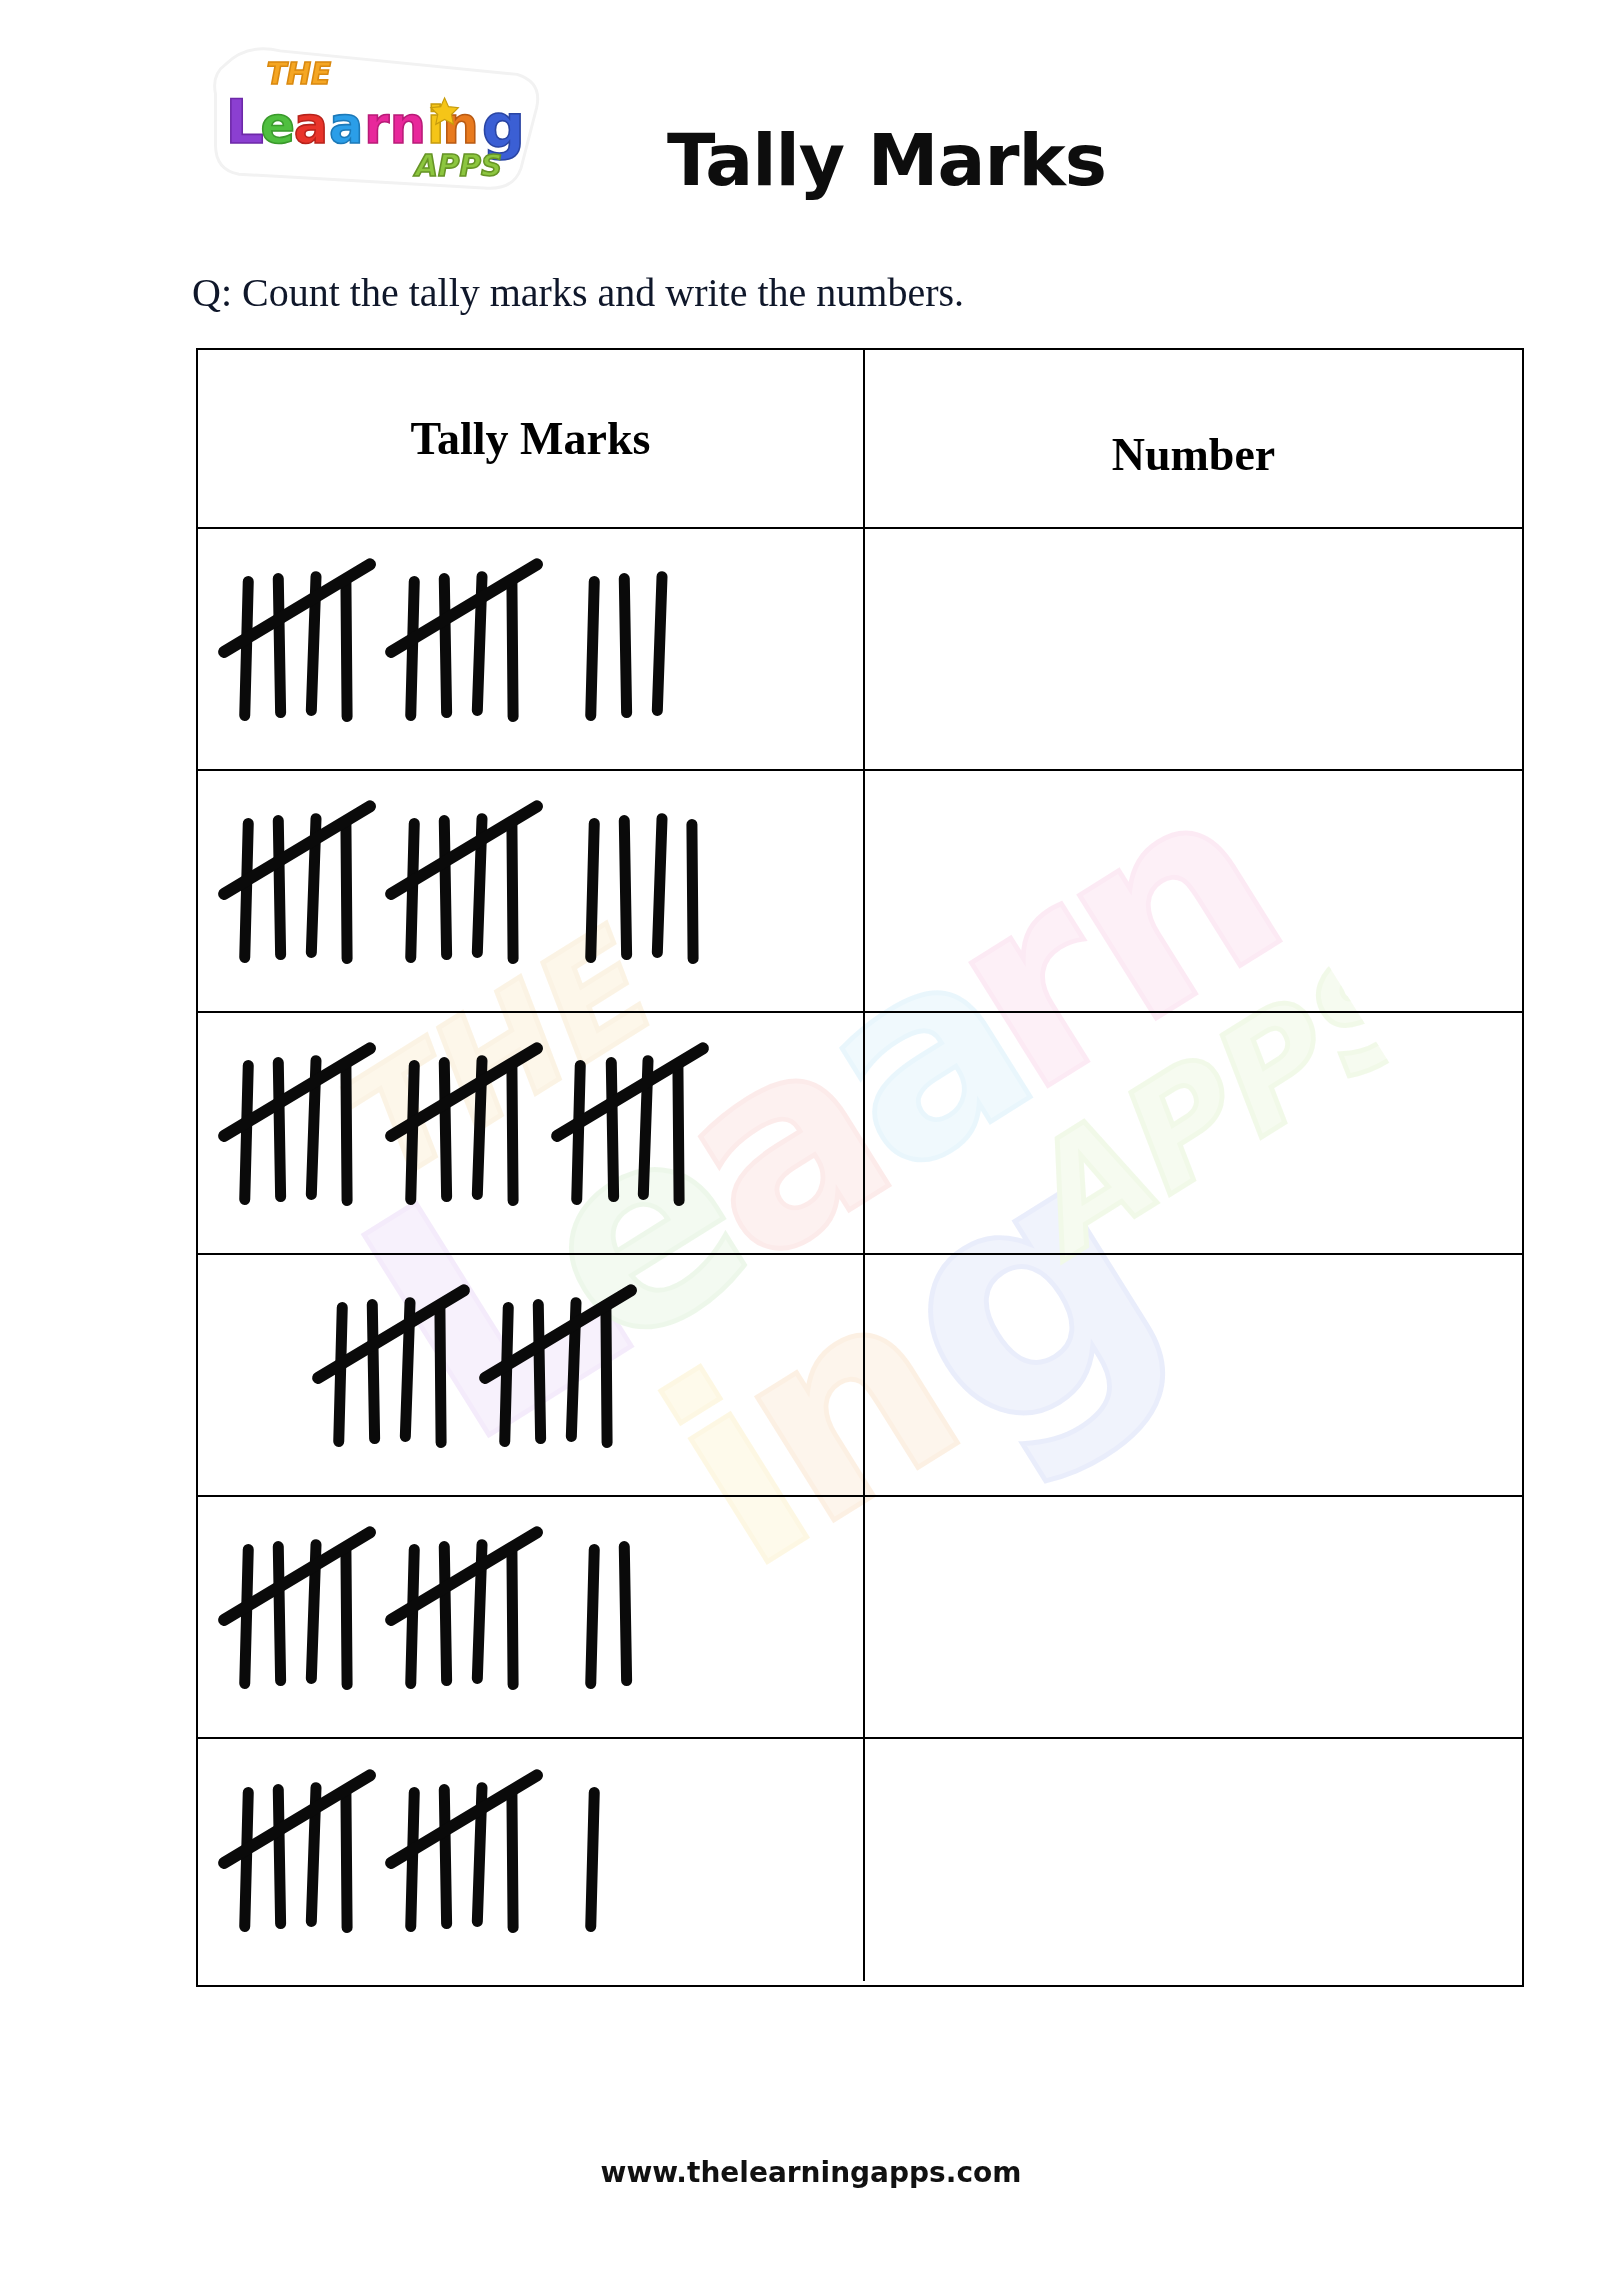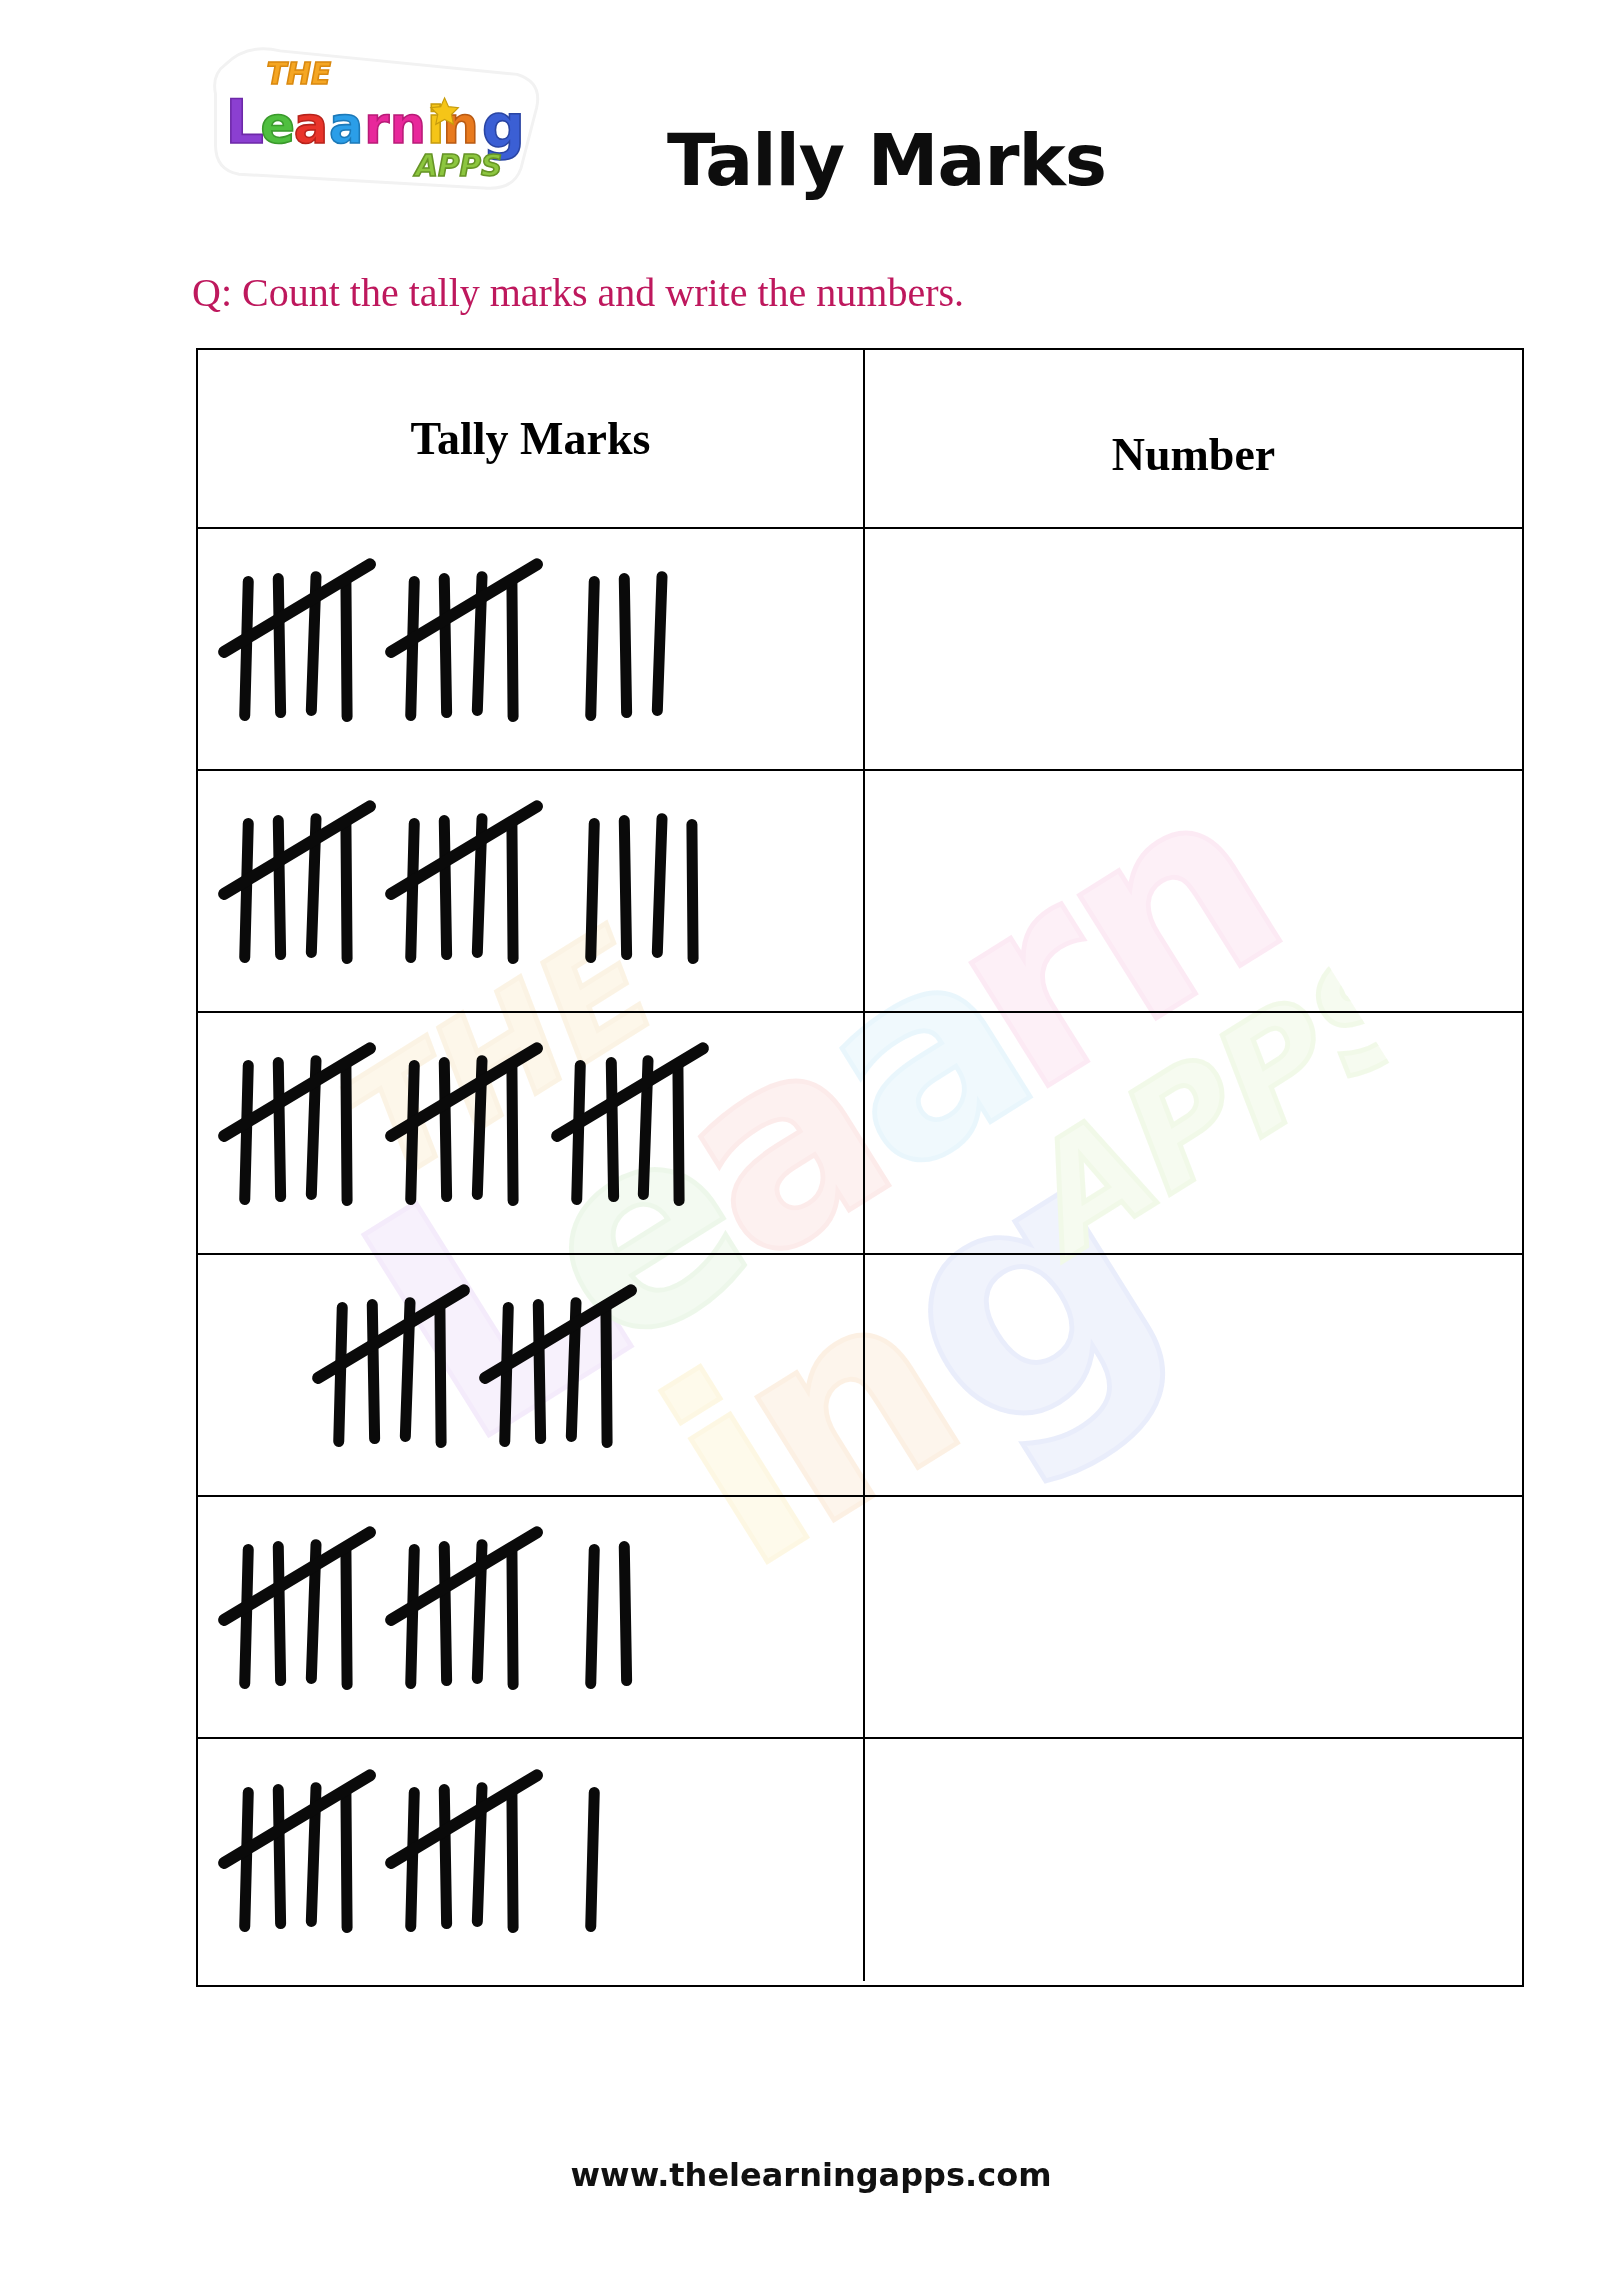--- a/index.html
+++ b/index.html
@@ -58,21 +58,21 @@
     white-space: nowrap;
   }
 
   
   #instruction {
     position: absolute;
     left: 192px;
     top: 271px;
     font-family: "Liberation Serif", "DejaVu Serif", serif;
     font-size: 40px;
-    color: #be185d;
+    color: #0f172a;
     line-height: 1.1;
     white-space: nowrap;
   }
 
   
   #watermark {
     position: absolute;
     left: 294px;
     top: 627px;
     width: 1059px;
@@ -187,21 +187,21 @@
   }
 
   
   #footer {
     position: absolute;
     left: 0;
     top: 2156px;
     width: 1622px;
     text-align: center;
     font-family: "DejaVu Sans", "Liberation Sans", sans-serif;
-    font-size: 32px;
+    font-size: 28px;
     font-weight: 700;
     color: #111111;
   }
 </style>
 </head>
 <body>
 
 <div id="page">
 
   <div id="header">

